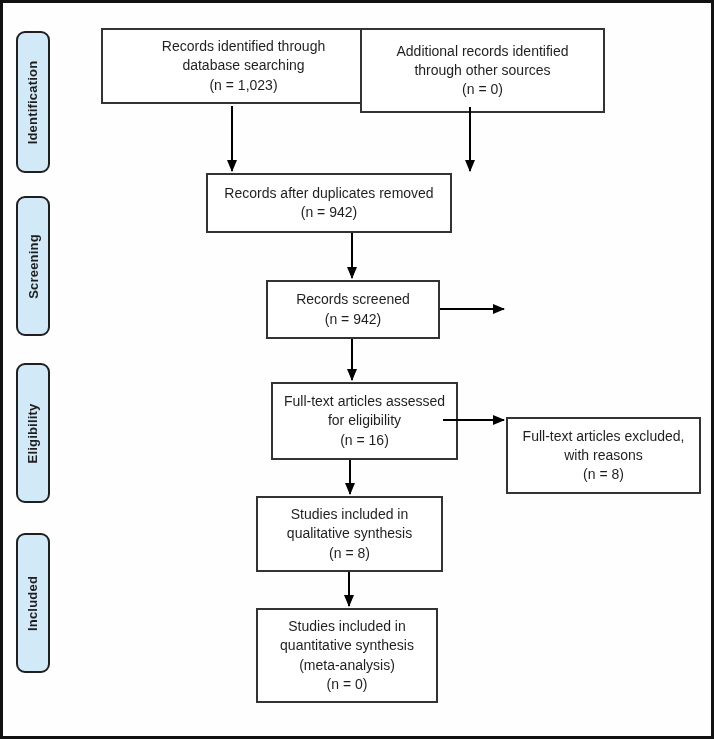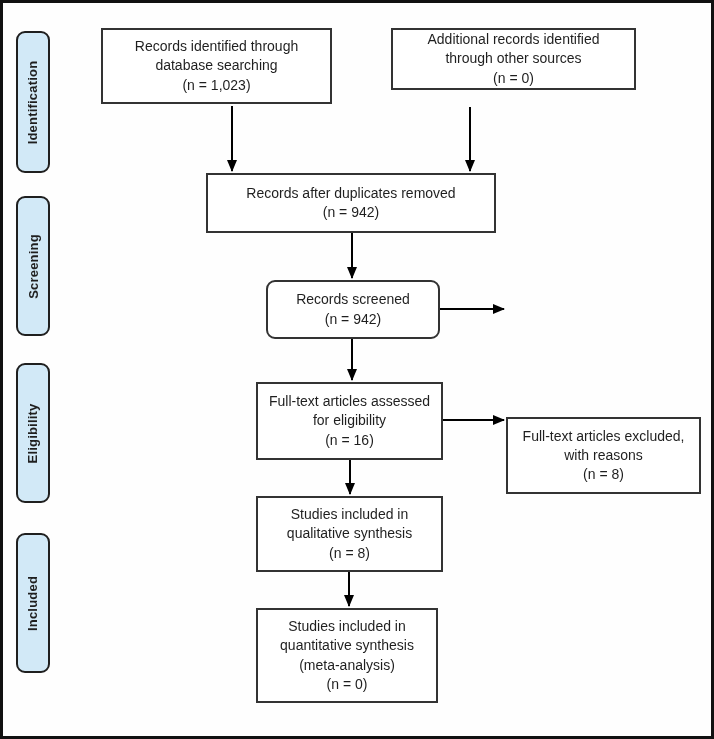--- a/index.html
+++ b/index.html
@@ -72,36 +72,36 @@
   <div class="stage-box" style="left:13px; top:193px; height:140px;">
     <span>Screening</span>
   </div>
   <div class="stage-box" style="left:13px; top:360px; height:140px;">
     <span>Eligibility</span>
   </div>
   <div class="stage-box" style="left:13px; top:530px; height:140px;">
     <span>Included</span>
   </div>
 
-  <div class="fbox" style="left:98px;  top:25px;  width:231px; height:76px;">Records identified through
+  <div class="fbox" style="left:98px;  top:25px;  width:285px; height:76px;">Records identified through
 database searching
 (n = 1,023)</div>
 
-  <div class="fbox" style="left:388px; top:25px;  width:245px; height:62px;">Additional records identified
+  <div class="fbox" style="left:357px; top:25px;  width:245px; height:85px;">Additional records identified
 through other sources
 (n = 0)</div>
 
-  <div class="fbox" style="left:203px; top:170px; width:290px; height:60px;">Records after duplicates removed
+  <div class="fbox" style="left:203px; top:170px; width:246px; height:60px;">Records after duplicates removed
 (n = 942)</div>
 
-  <div class="fbox" style="left:263px; top:277px; width:174px; height:59px;border-radius:9px;">Records screened
+  <div class="fbox" style="left:263px; top:277px; width:174px; height:59px;">Records screened
 (n = 942)</div>
 
 
-  <div class="fbox" style="left:253px; top:379px; width:187px; height:78px;">Full-text articles assessed
+  <div class="fbox" style="left:268px; top:379px; width:187px; height:78px;">Full-text articles assessed
 for eligibility
 (n = 16)</div>
 
   <div class="fbox" style="left:503px; top:378px; width:195px; height:77px;margin-top:36px;">Full-text articles excluded,
 with reasons
 (n = 8)</div>
 
   <div class="fbox" style="left:253px; top:493px; width:187px; height:76px;">Studies included in
 qualitative synthesis
 (n = 8)</div>

